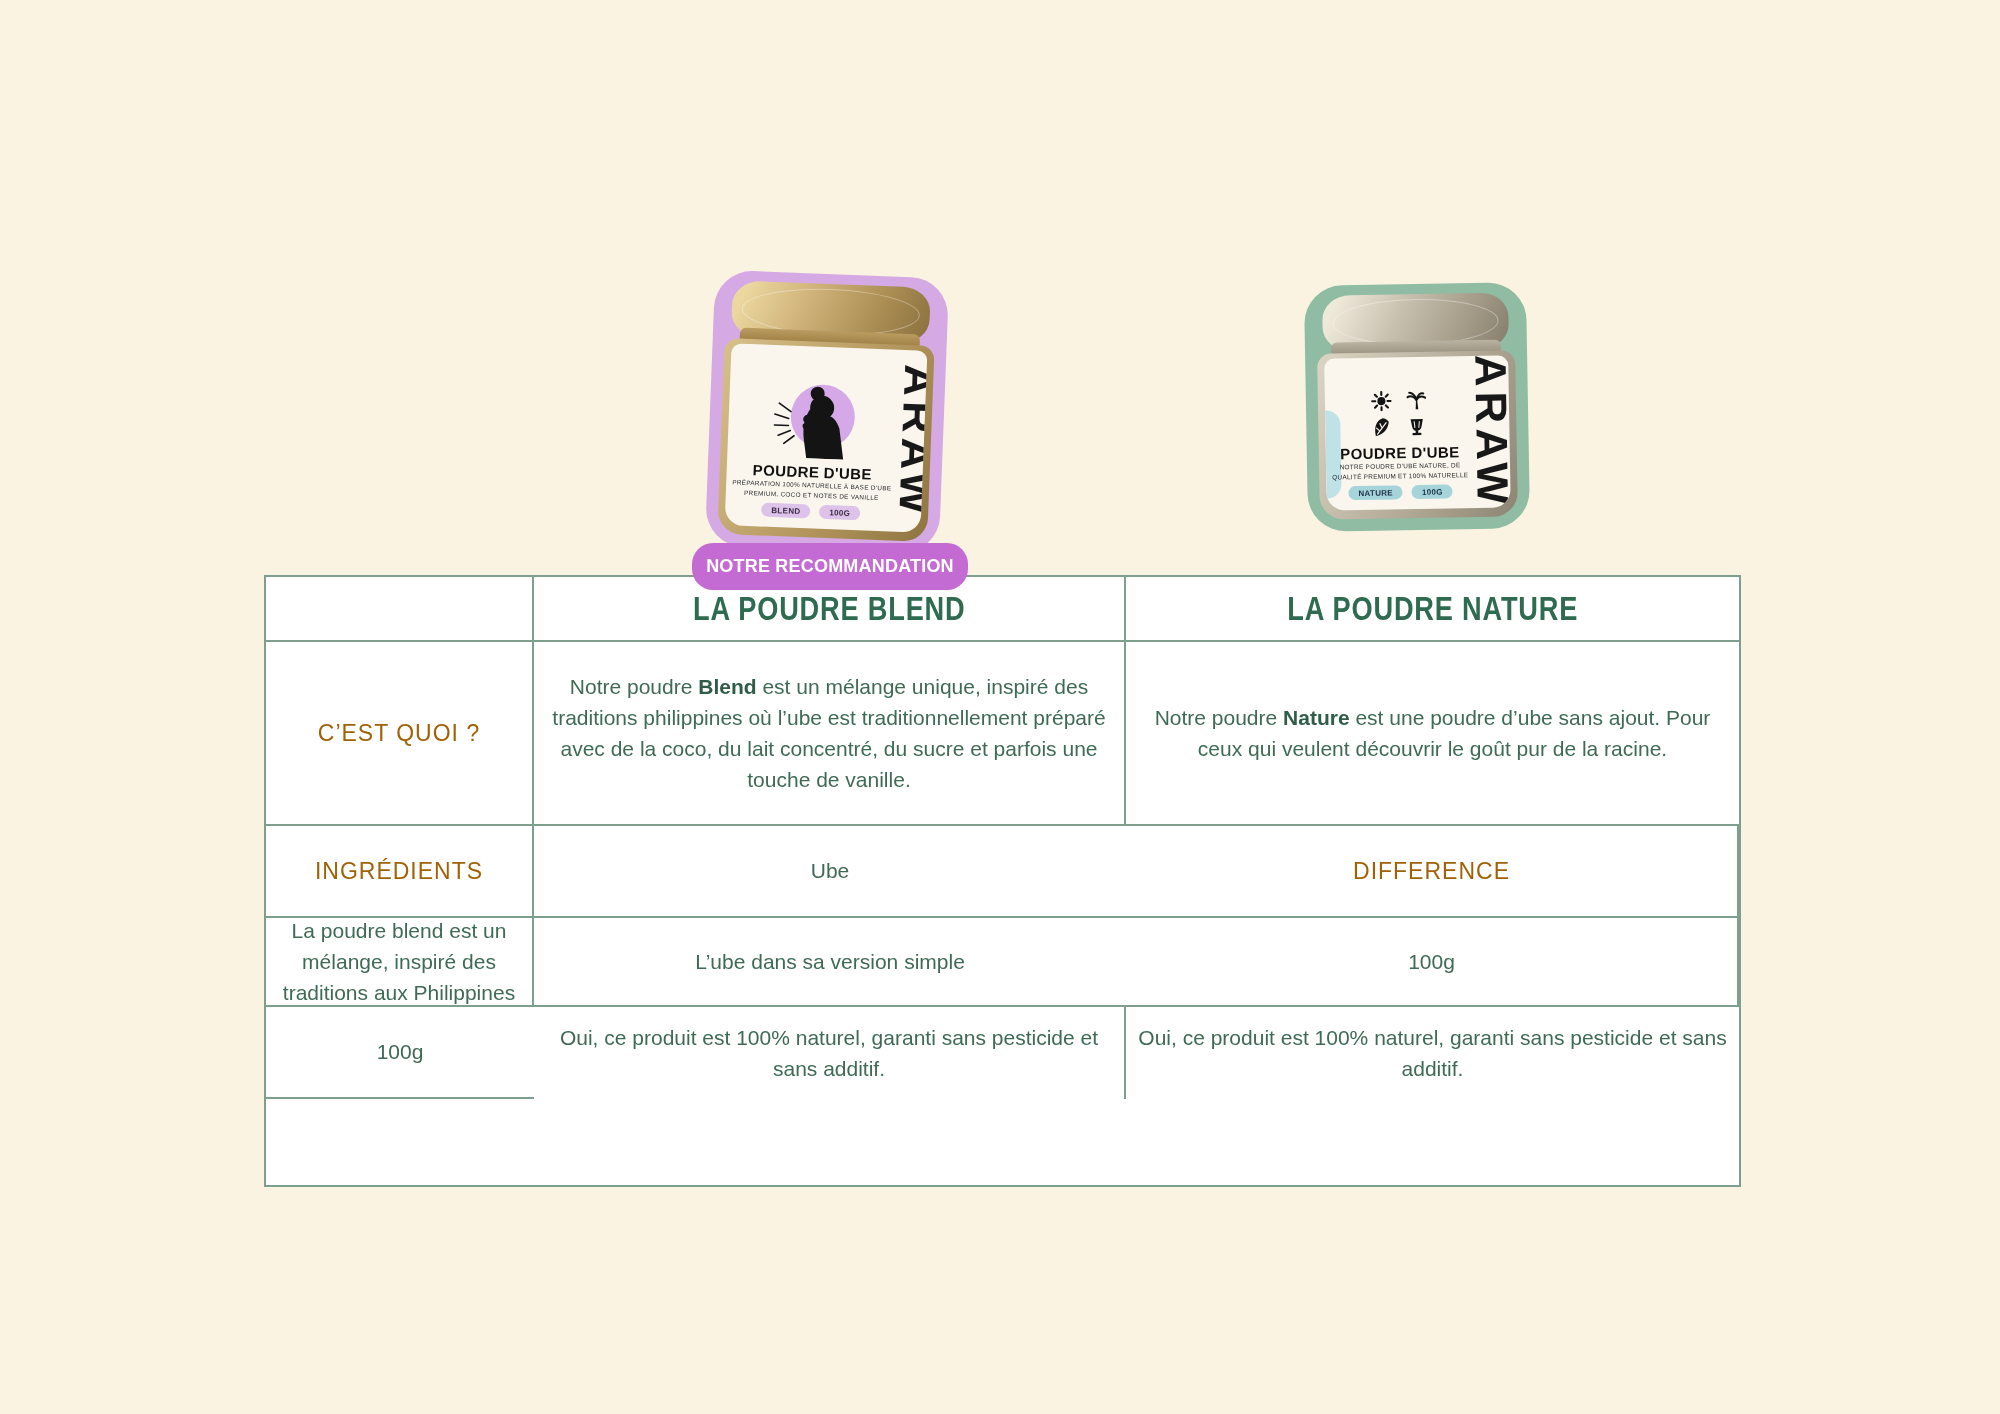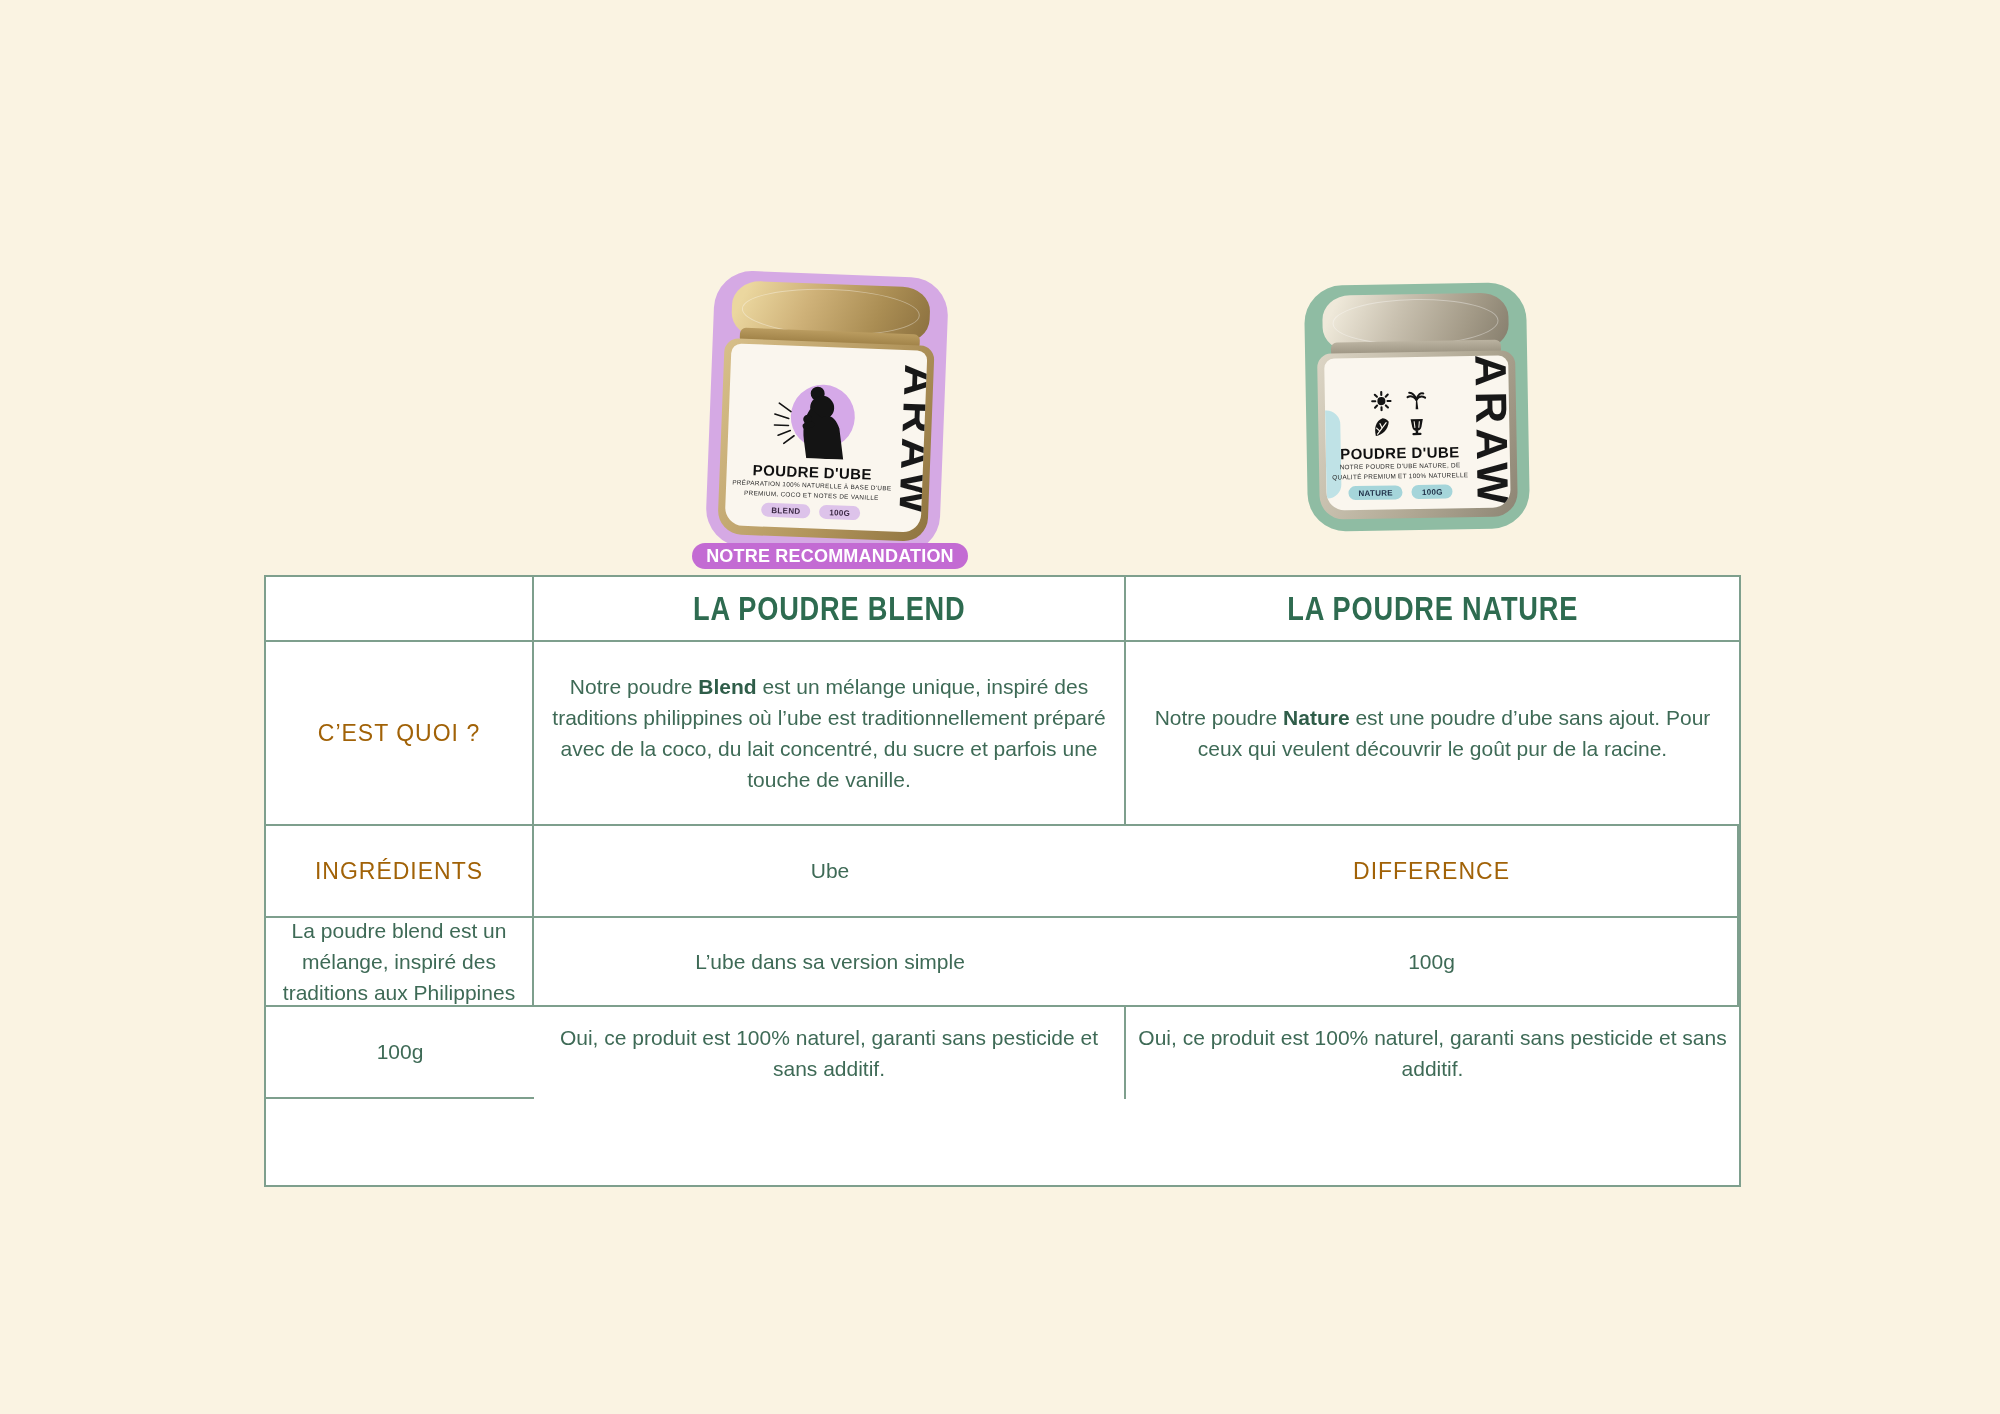--- a/index.html
+++ b/index.html
@@ -37,21 +37,21 @@
   
   .illus{position:relative;width:92px;height:76px;margin-bottom:2px;}
   .illus .halo{position:absolute;right:6px;top:2px;width:64px;height:64px;border-radius:50%;background:#D5A9E8;}
   .illus svg{position:absolute;inset:0;}
   
   .icons{display:grid;grid-template-columns:auto auto;gap:5px 14px;margin-bottom:4px;justify-items:center;align-items:center;}
   .icons svg{display:block;}
   .wave{position:absolute;left:0;top:34%;width:15px;height:58%;background:#BFE2E6;border-radius:0 14px 14px 0;}
 
   
-  .badge{position:absolute;left:692px;top:543px;width:276px;height:26px;background:#C36BD3;border-radius:21px;display:flex;align-items:center;justify-content:center;z-index:5;}
+  .badge{position:absolute;left:692px;top:543px;width:276px;height:47px;background:#C36BD3;border-radius:21px;display:flex;align-items:center;justify-content:center;z-index:5;}
   .badge span{color:#FFFFFF;font-weight:700;font-size:18px;letter-spacing:.2px;}
 
   
   .cmp-table{position:absolute;left:264px;top:575px;display:grid;
     grid-template-columns:268px 592px 613px;
     grid-template-rows:65px 184px 92px 89px 92px 86px;
     border:2px solid #7E9F8D;background:#FFFFFF;}
   .cell{border-right:2px solid #7E9F8D;border-bottom:2px solid #7E9F8D;background:#FFFFFF;
     display:flex;align-items:center;justify-content:center;text-align:center;
     padding:6px 12px;box-sizing:border-box;}

